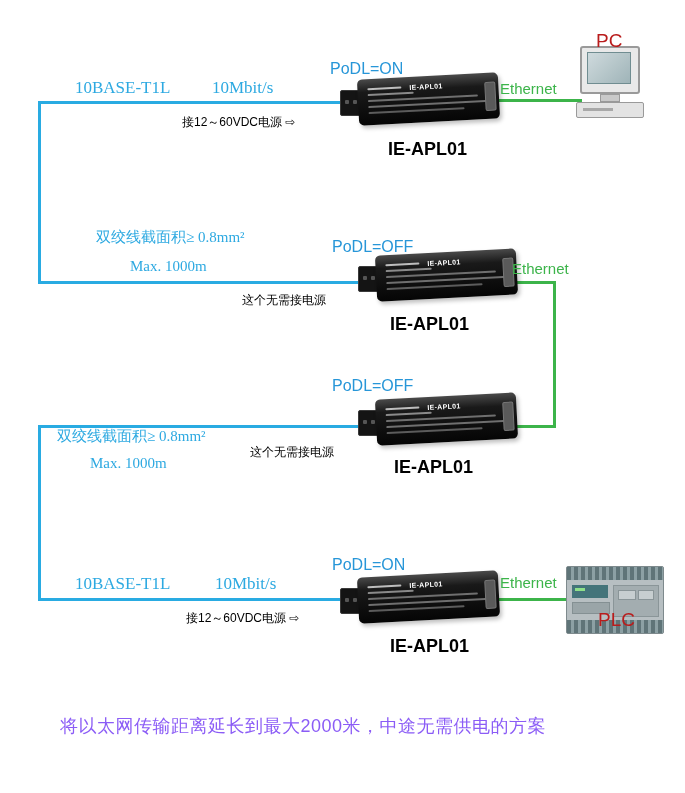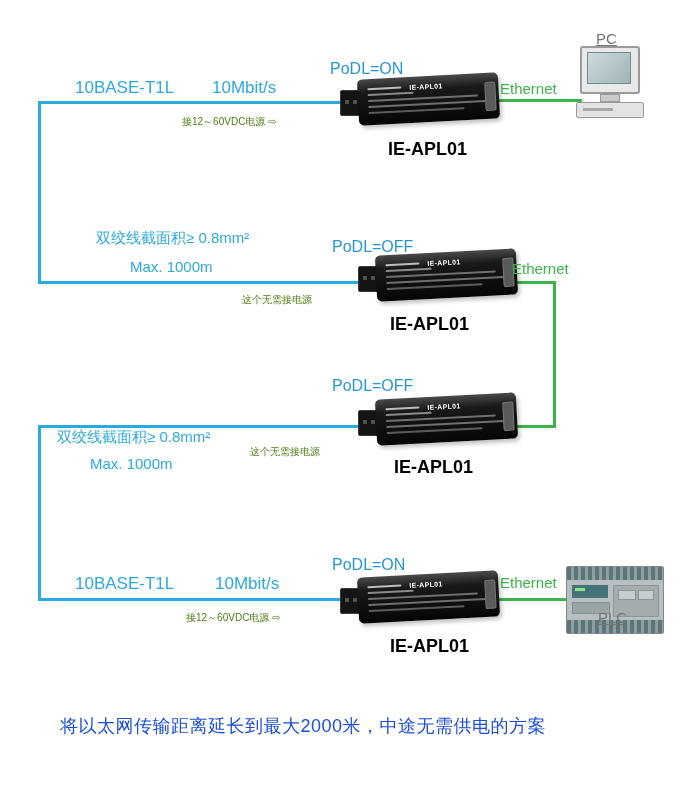--- a/index.html
+++ b/index.html
@@ -6,27 +6,27 @@
   .canvas{
     position:relative;width:685px;height:793px;background:#ffffff;
     font-family:"Liberation Sans","DejaVu Sans",sans-serif;overflow:hidden;
   }
   
   .line{position:absolute;z-index:1;}
   .blue-line{background:#29abe2;}
   .green-line{background:#3cb44a;}
   
   .lbl{position:absolute;white-space:nowrap;z-index:5;line-height:1.15;}
-  .lbl.blue{color:#2da9e1;font-size:17px;}
+  .lbl.blue{color:#2da9e1;font-size:17px;font-family:Liberation Serif, serif;}
   .lbl.podl{color:#2796d8;font-size:16px;}
   .lbl.green{color:#3cb44a;font-size:15px;}
-  .lbl.orange{color:#4d7c0f;font-size:10px;}
+  .lbl.orange{color:#000000;font-size:12px;}
   .lbl.model{color:#000;font-size:18px;font-weight:bold;}
-  .lbl.node{color:#737373;font-size:15px;text-decoration:underline;}
-  .lbl.caption{color:#1d4ed8;font-size:18px;letter-spacing:.5px;}
+  .lbl.node{color:#b91c1c;font-size:19px;}
+  .lbl.caption{color:#8b5cf6;font-size:18px;letter-spacing:.5px;}
   
   .device{position:absolute;width:162px;height:54px;z-index:3;}
   .dev-plug{
     position:absolute;left:0;top:16px;width:22px;height:24px;
     background:#141414;border:1px solid #3a3a3a;border-radius:2px;
   }
   .dev-plug:before{content:"";position:absolute;left:4px;top:9px;width:4px;height:4px;background:#555;border-radius:1px;}
   .dev-plug:after{content:"";position:absolute;left:12px;top:9px;width:4px;height:4px;background:#555;border-radius:1px;}
   .dev-body{
     position:absolute;left:18px;top:2px;width:141px;height:46px;

